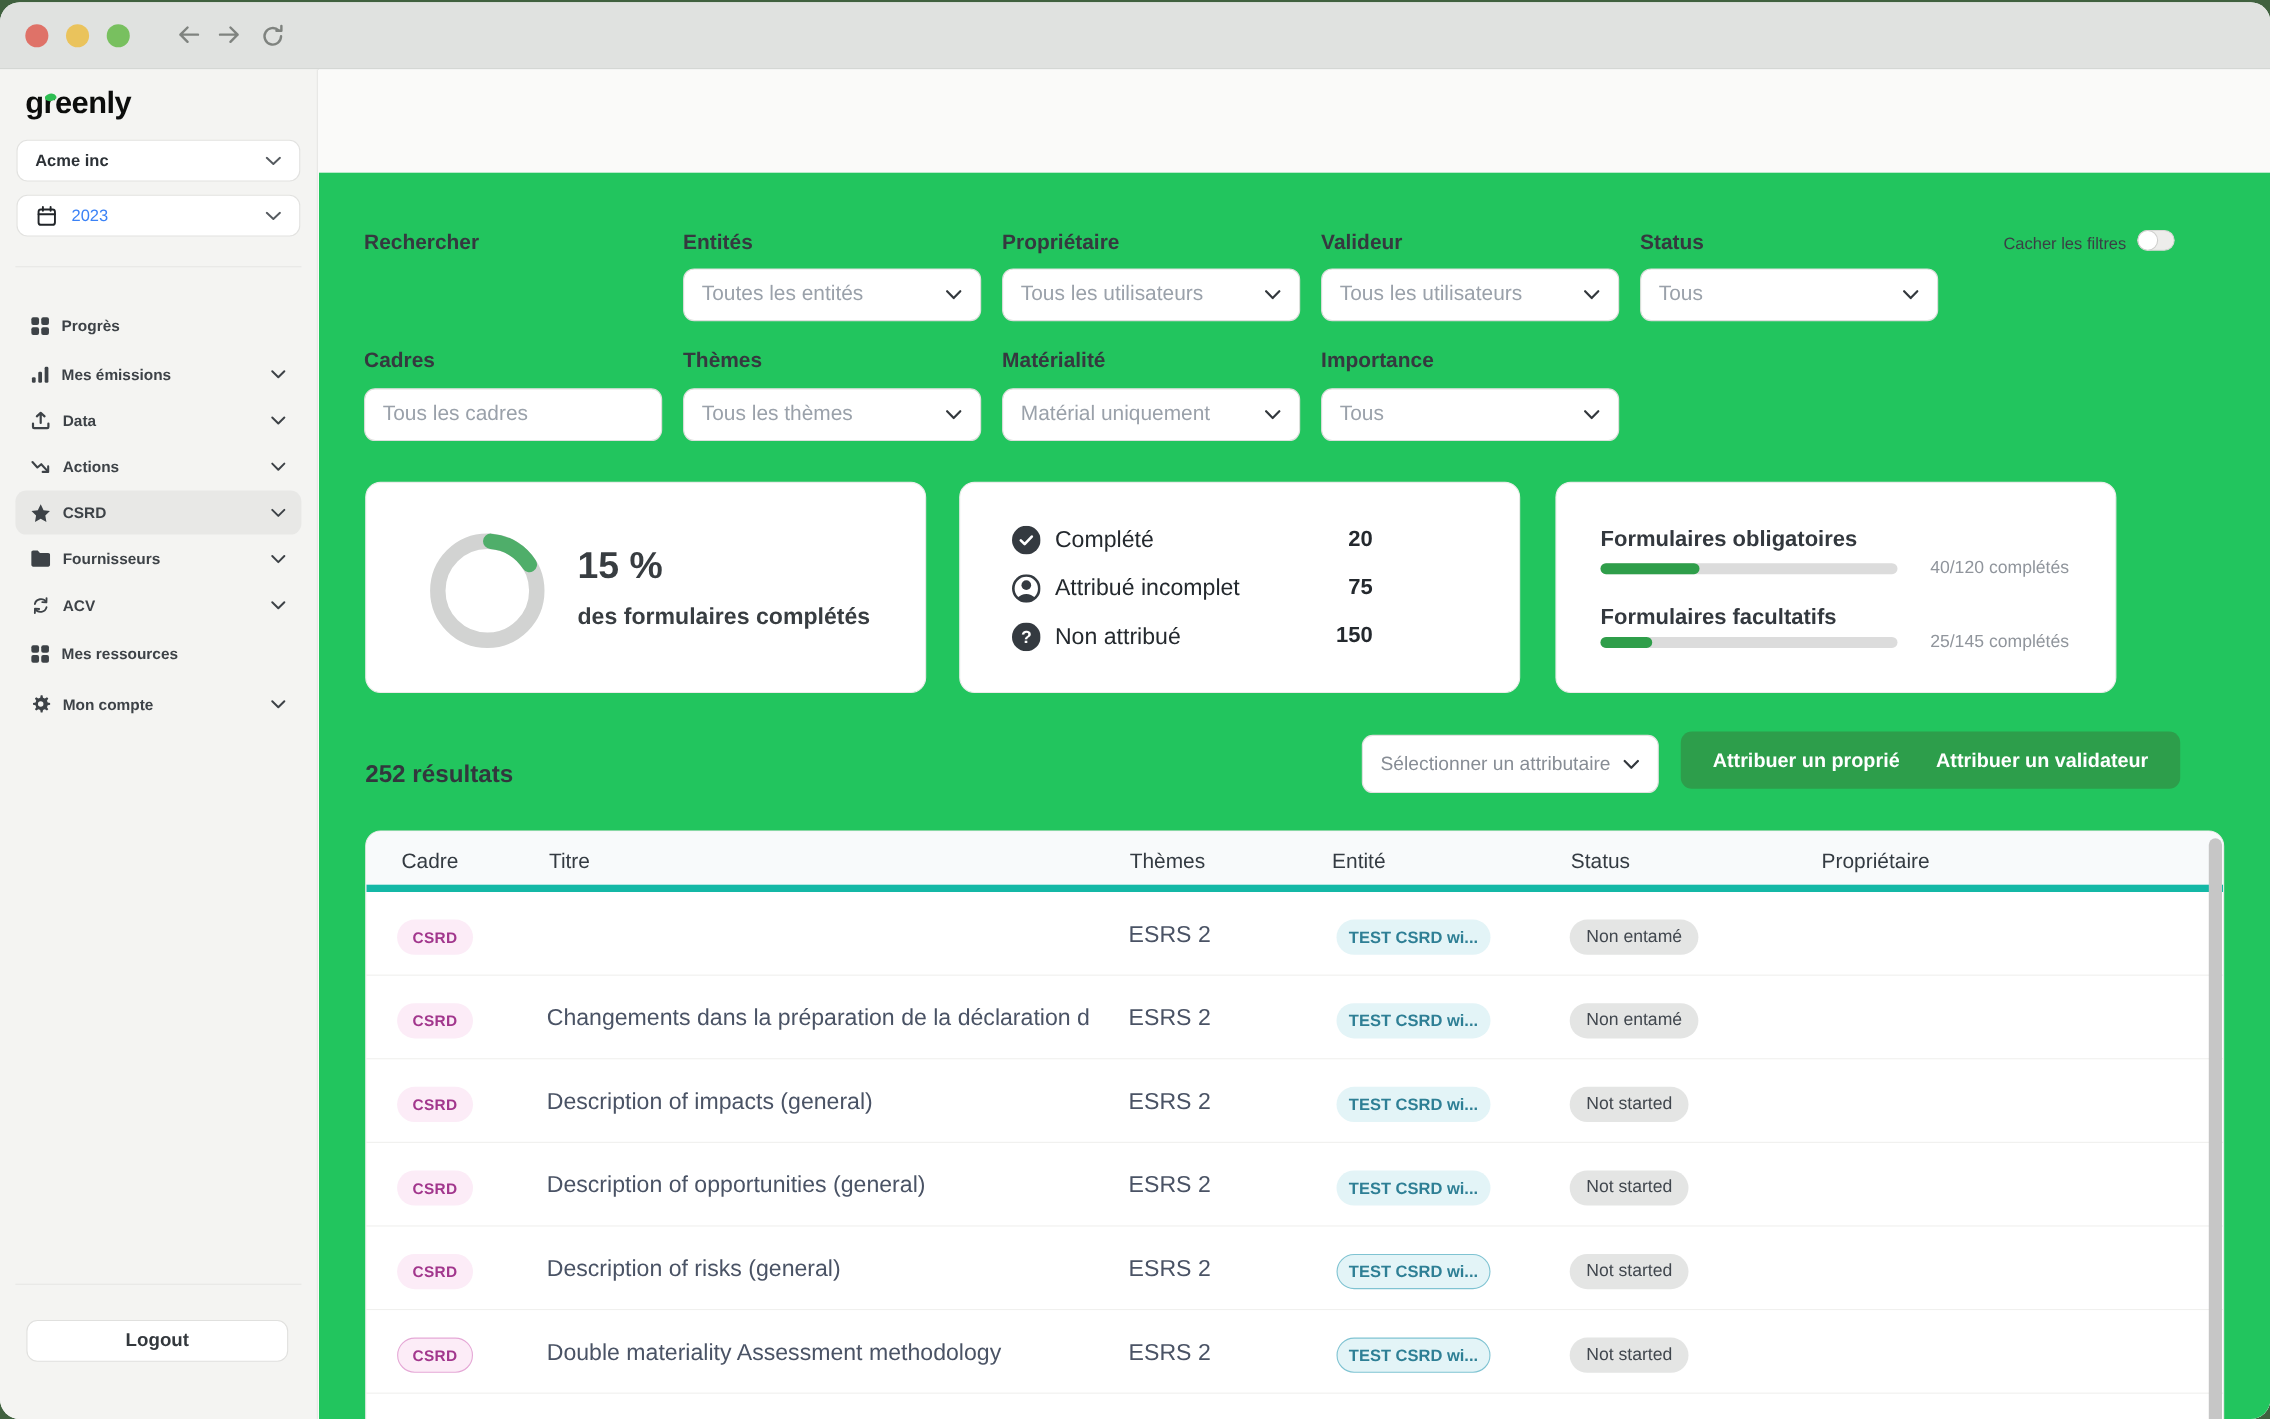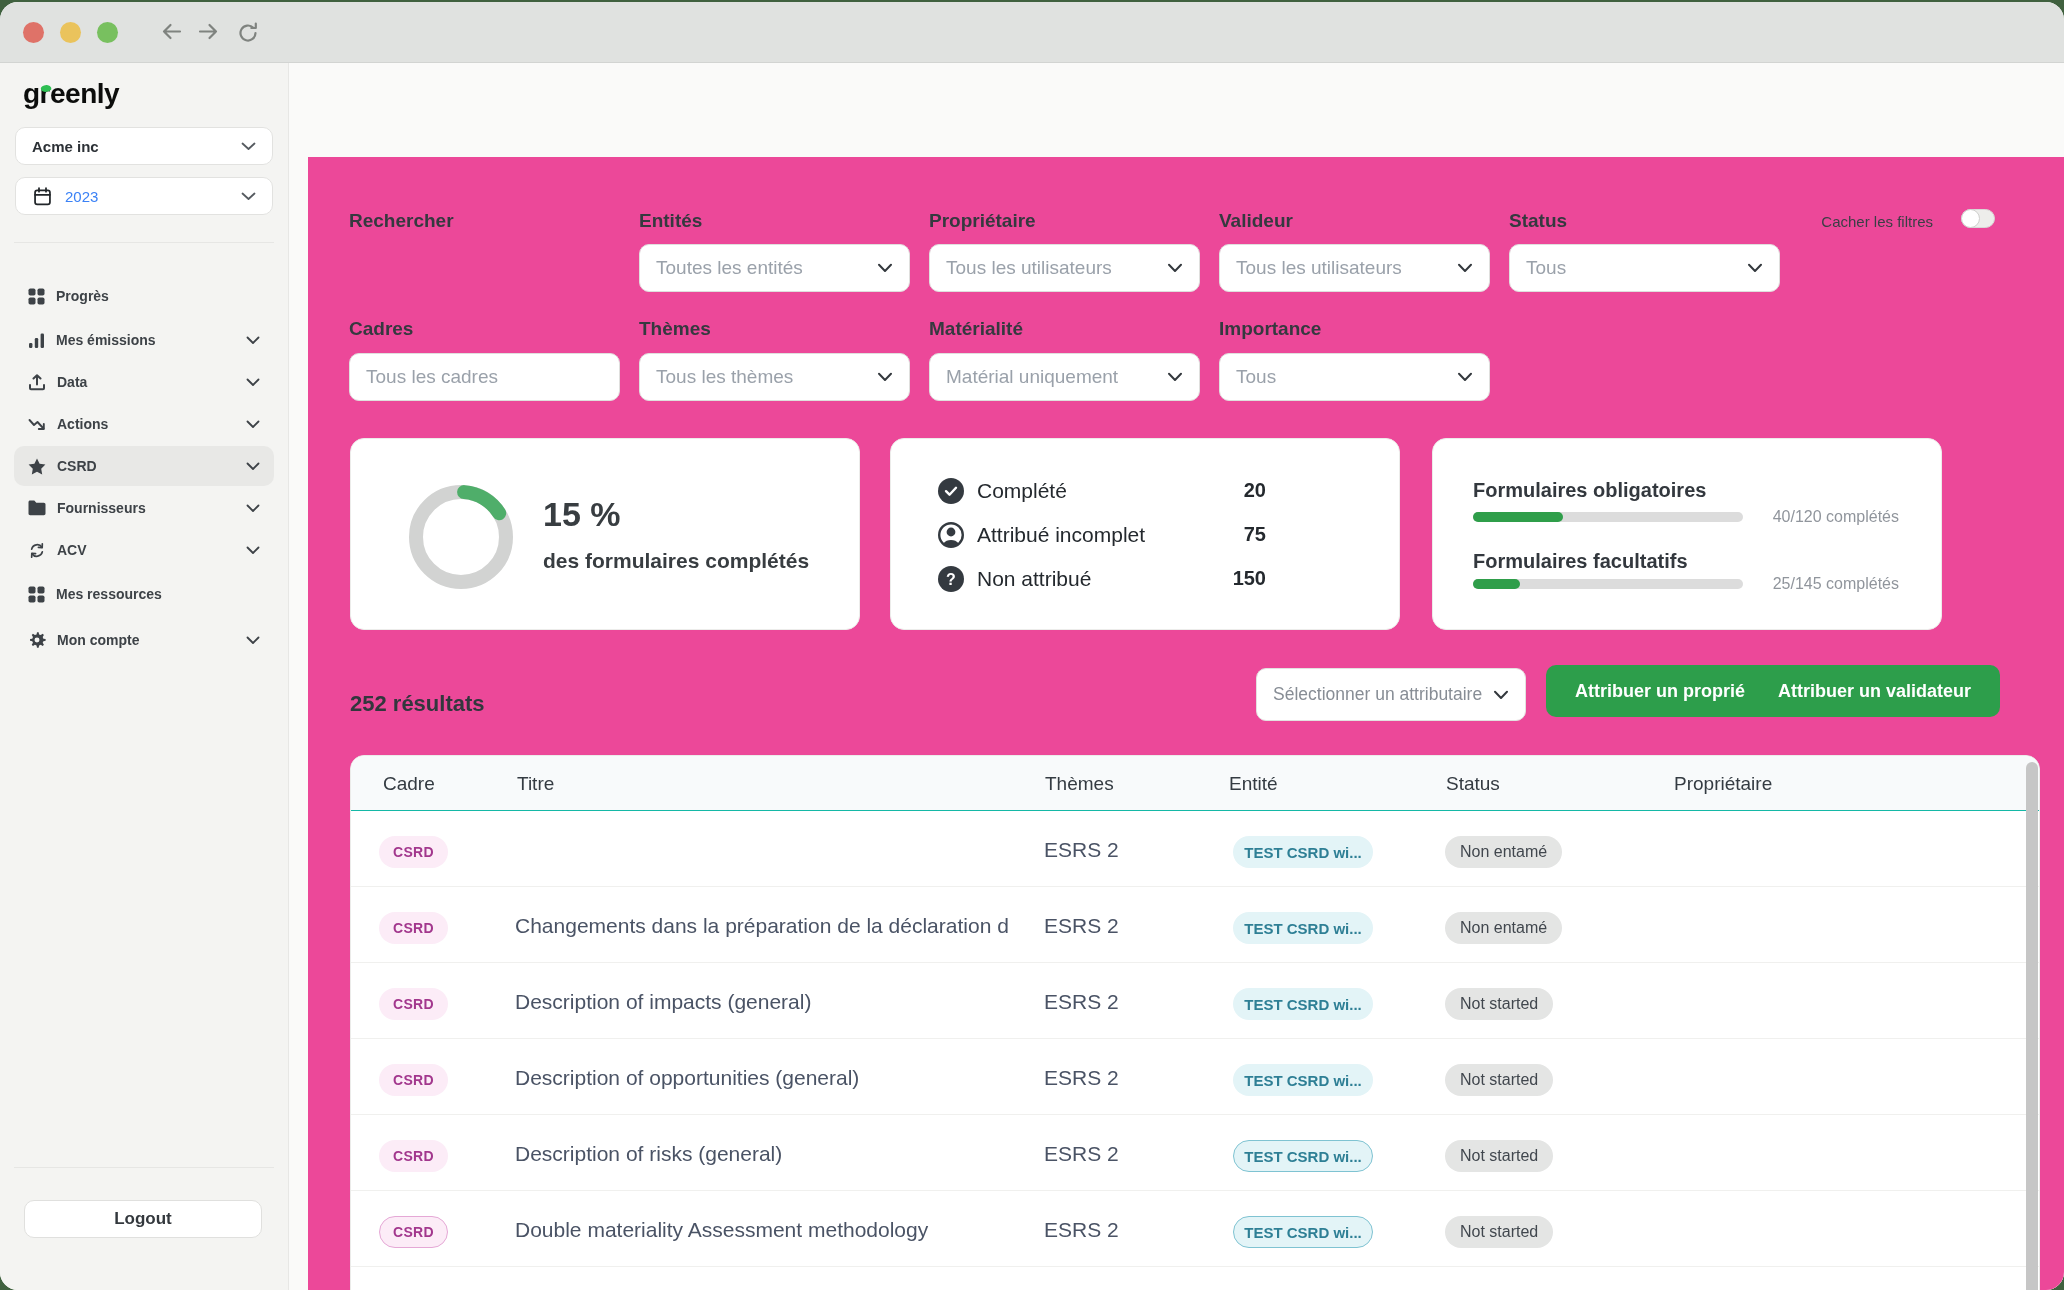--- a/index.html
+++ b/index.html
@@ -26,36 +26,36 @@
 .navitem.active { background:#e8e8e6; }
 .navitem svg.icn { margin-right:11px; flex:none; }
 .navitem .chev { margin-left:auto; }
 .divider { position:absolute; left:14px; width:260px; height:1px; background:#e6e6e4; }
 .logout { position:absolute; left:24px; top:1137px; width:238px; height:38px; background:#fff; border:1px solid #e0e0de; border-radius:10px; display:flex; align-items:center; justify-content:center; font-size:17px; font-weight:600; color:#33383d; }
 
 .pagehead { position:absolute; left:0; top:0; right:0; height:94px; background:#fff; border-bottom:1px solid #ececea; }
 .pagetitle { position:absolute; left:42px; top:31px; font-size:27px; font-weight:700; color:#32383e; letter-spacing:-0.2px; }
 .learnbtn { position:absolute; left:1506px; top:24px; width:204px; height:46px; background:#fff; border:1px solid #e4e4e2; border-radius:10px; display:flex; align-items:center; justify-content:center; gap:9px; font-size:17px; font-weight:600; color:#1c1e20; white-space:nowrap; }
 
-.content { position:absolute; left:0; top:94px; right:0; bottom:0; background:#ec4899;margin-left:18px; }
+.content { position:absolute; left:0; top:94px; right:0; bottom:0; background:#22c55e; }
 .flabel { position:absolute; font-size:19px; font-weight:600; color:#35393f; white-space:nowrap; }
 .fbox { position:absolute; width:271px; height:48px; background:#fff; border:1px solid #dfdfdd; border-radius:10px; display:flex; align-items:center; padding:0 16px; font-size:19px; color:#9aa1aa; white-space:nowrap; }
 .fbox .chev { margin-left:auto; }
 .toggletext { position:absolute; font-size:15px; color:#3a3f45; white-space:nowrap; }
 .toggle { position:absolute; left:1653px; top:52px; width:34px; height:19px; background:#ededeb; border:1px solid #d8d8d6; border-radius:10px; }
 .knob { position:absolute; left:-1px; top:-1px; width:19px; height:19px; background:#fff; border:1px solid #cfcfcd; border-radius:50%; }
 .card { position:absolute; top:281px; height:192px; background:#fff; border:1px solid #ececea; border-radius:14px; }
 
 .results { position:absolute; left:42px; top:534px; font-size:22px; font-weight:700; color:#32373d; }
 .attribsel { position:absolute; left:948px; top:511px; width:270px; height:53px; background:#fff; border:1px solid #e2e2e0; border-radius:10px; display:flex; align-items:center; padding:0 16px; font-size:17.5px; color:#878d95; white-space:nowrap; }
 .attribsel .chev { margin-left:auto; }
 .greenbtn { position:absolute; left:1238px; top:508px; width:454px; height:52px; background:#2d9e4b; border-radius:10px; display:flex; align-items:center; justify-content:center; gap:33px; color:#fff; font-size:18px; font-weight:600; white-space:nowrap; }
 
 .table { position:absolute; left:42px; top:598px; width:1690px; height:620px; background:#fff; border:1px solid #ebebe9; border-radius:14px 14px 0 0; }
-.thead { position:absolute; left:0; top:0; right:0; height:55px; background:#f8fafb; border-bottom:1px solid #14b8a6; border-radius:14px 14px 0 0; }
+.thead { position:absolute; left:0; top:0; right:0; height:55px; background:#f8fafb; border-bottom:7px solid #14b8a6; border-radius:14px 14px 0 0; }
 .th { position:absolute; top:17px; font-size:19px; font-weight:400; color:#343b42; }
 .trow { position:absolute; left:0; right:0; height:76px; border-bottom:1px solid #f0f0ee; }
 .pill { position:absolute; height:32px; border-radius:16px; display:flex; align-items:center; justify-content:center; white-space:nowrap; }
 .pill.csrd { left:28px; top:25px; width:69px; background:#fcecf7; color:#a2378d; font-size:14px; font-weight:700; letter-spacing:0.3px; }
 .pill.test { left:882px; top:25px; width:140px; background:#e3f4f7; color:#2e7f95; font-size:15px; font-weight:600; }
 .pill.stat { left:1094px; top:25px; background:#e4e5e4; color:#41474e; font-size:16px; font-weight:400; padding:0 15px; }
 .tcell { position:absolute; top:27px; font-size:21px; color:#4a5365; }
 .scrollthumb { position:absolute; left:1675px; top:6px; width:12px; height:600px; background:#c6c6c6; border-radius:6px; }
 .chev { flex:none; }
 </style>

